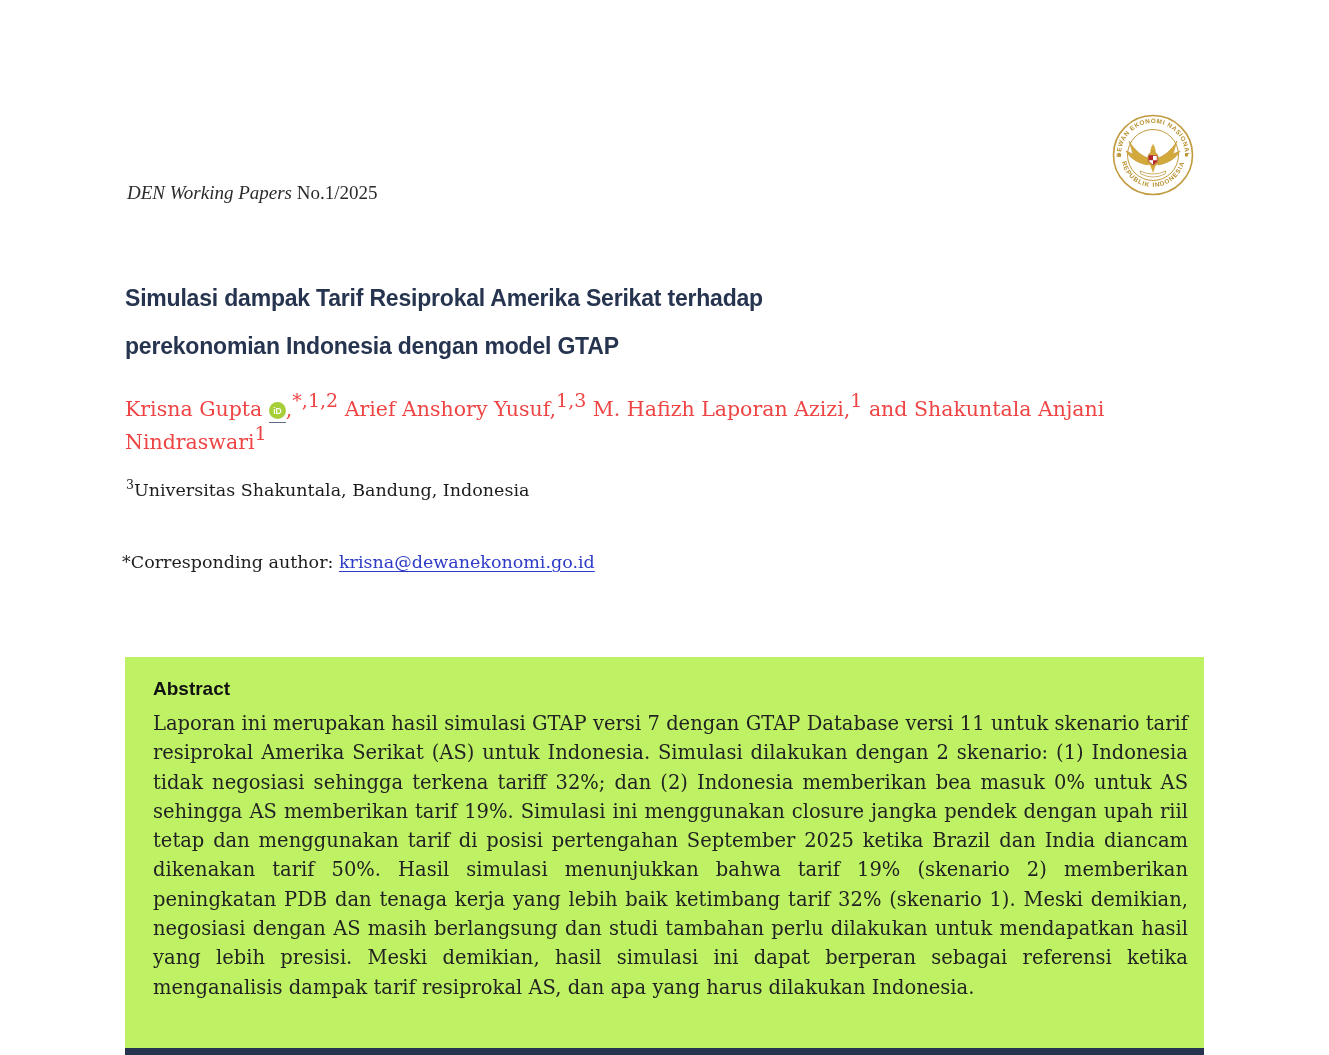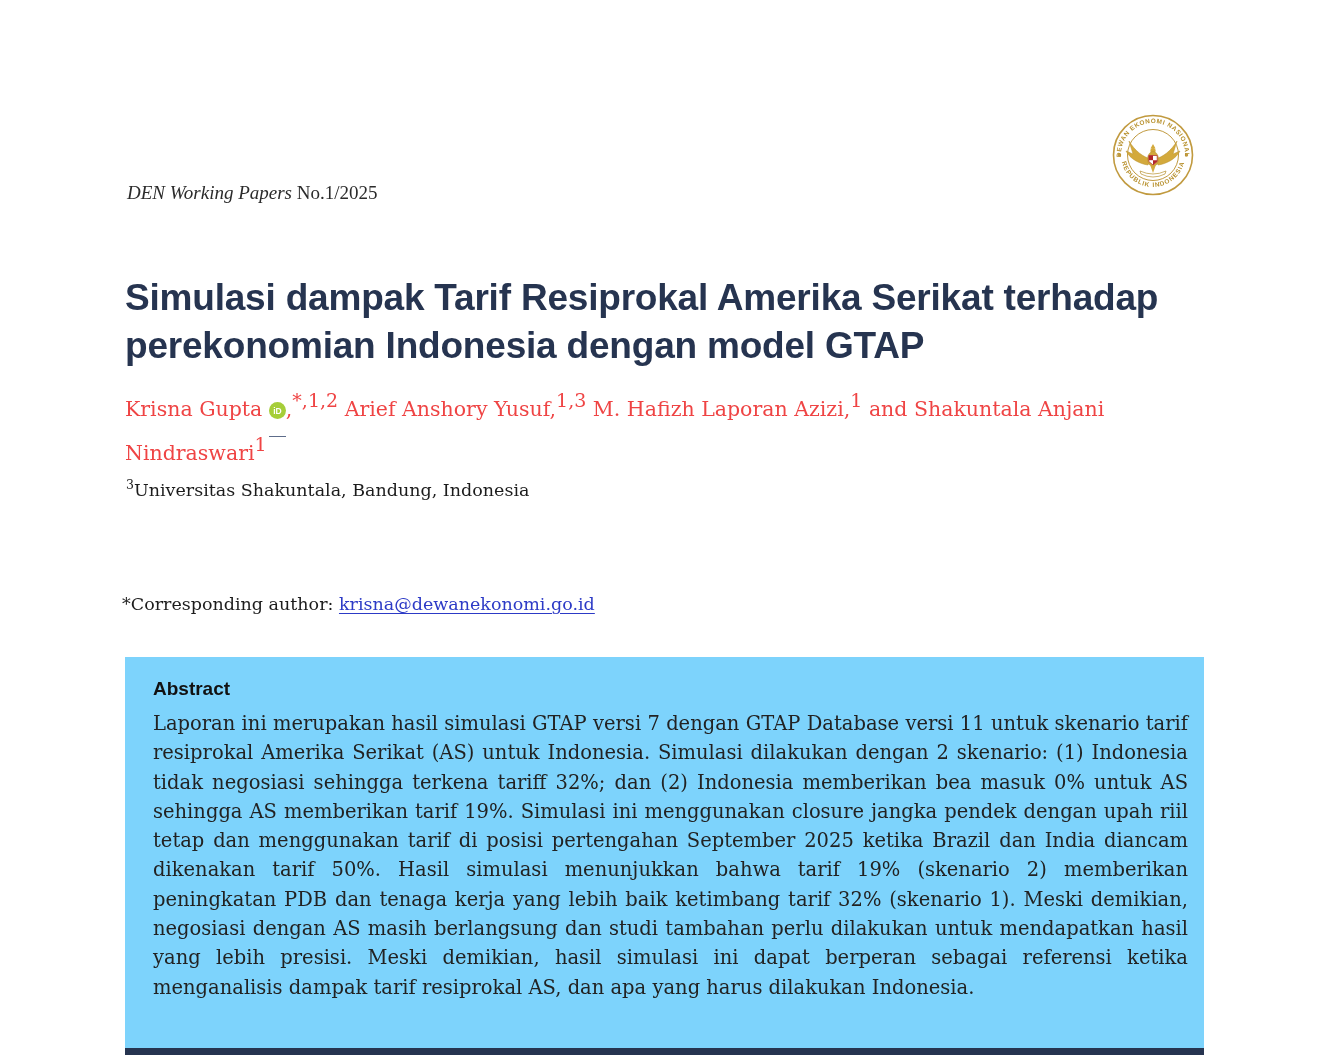--- a/index.html
+++ b/index.html
@@ -22,69 +22,69 @@
   .series .num { font-style: normal; }
 
   
   .logo { position: absolute; left: 1112px; top: 113px; width: 82px; height: 84px; }
 
   
   .title {
     position: absolute; left: 125px; top: 274px; width: 1085px;
     font-family: "Liberation Sans", sans-serif;
     font-weight: 700;
-    font-size: 37px; line-height: 48px;
+    font-size: 23px; line-height: 48px;
     color: #263450;
     letter-spacing: -0.2px;
   }
   .title .tline { display: block; }
 
   
   .authors {
     position: absolute; left: 125px; top: 393px; width: 1085px;
     font-size: 20.5px; line-height: 33px; color: #ef4444;
   }
   .authors sup {
     font-size: 19px; line-height: 0;
     position: relative; top: -1px; vertical-align: super; margin-top: 16px;
   }
   .orcid-link {
     display: inline-block;
     border-bottom: 1.6px solid #5d6c8a;
-    padding-bottom: 17px;
+    padding-bottom: 3px;
     line-height: 0;
     text-decoration: underline;
   }
   .orcid-badge {
     display: inline-block; vertical-align: -3px;
     width: 17px; height: 17px;
   }
 
   
   .affiliations {
     position: absolute; left: 126px; top: 476px;
     font-size: 17.5px; line-height: 28px; color: #1c1c1c;
   }
   .affiliations sup, .corresponding .star {
     font-size: 12.5px; vertical-align: super; line-height: 0;
   }
   .corresponding {
-    position: absolute; left: 122px; top: 594px;
+    position: absolute; left: 122px; top: 552px;
     font-size: 17.5px; color: #1c1c1c;
   }
   .email-link {
     color: #2c3ac6; text-decoration: underline;
     text-underline-offset: 3px; cursor: pointer;
   }
 
   
   .abstract-box {
     position: absolute; left: 125px; top: 657px;
     width: 1079px; height: 391px;
-    background: #7dd3fc;
+    background: #bef264;
     box-sizing: border-box;
     padding: 21px 16px 0 28px;
   }
   .abstract-heading {
     font-family: "Liberation Sans", sans-serif;
     font-weight: 600; font-size: 19px; color: #111;
     margin: 0 0 9px 0;
   }
   .abstract-body {
     font-size: 19.5px; line-height: 29.3px;

